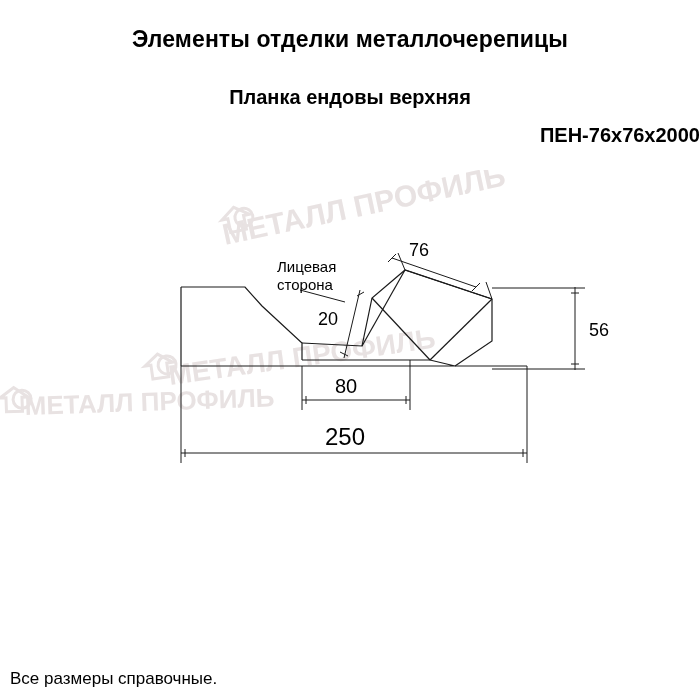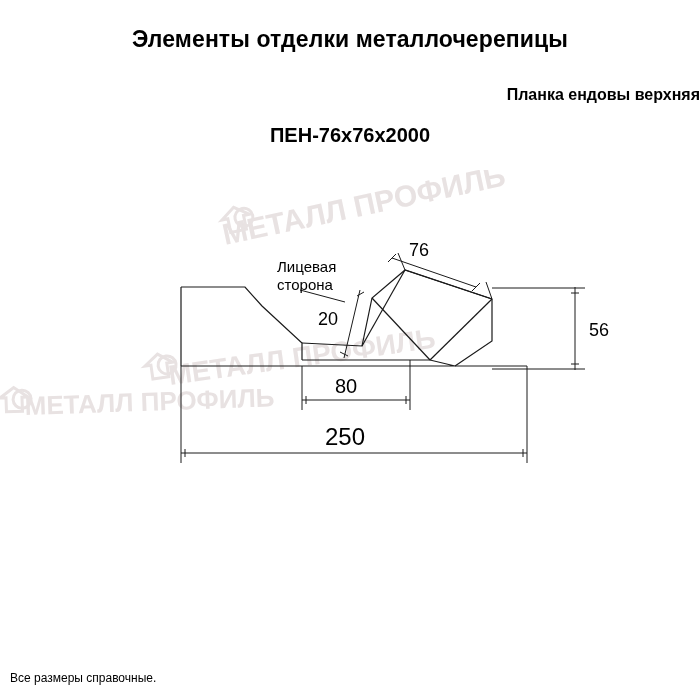--- a/index.html
+++ b/index.html
@@ -28,45 +28,45 @@
     text-align: center;
     font-size: 23px;
     font-weight: bold;
     letter-spacing: 0.1px;
   }
   .subtitle {
     position: absolute;
     top: 86px;
     left: 0;
     width: 700px;
-    text-align: right;
-    font-size: 16px;
+    text-align: center;
+    font-size: 20px;
     font-weight: bold;
   }
   .code {
     position: absolute;
     top: 124px;
     left: 0;
     width: 700px;
-    text-align: center;
+    text-align: right;
     font-size: 20px;
     font-weight: bold;
   }
   .drawing {
     position: absolute;
     top: 170px;
     left: 0;
     width: 700px;
     height: 330px;
   }
   .footnotes {
     position: absolute;
     left: 10px;
     bottom: 12px;
-    font-size: 12px;
+    font-size: 17px;
     line-height: 19px;
   }
   .footnote {
     white-space: nowrap;
   }
   svg {
     display: block;
   }
   .wm text {
     font-family: "Liberation Sans", sans-serif;

